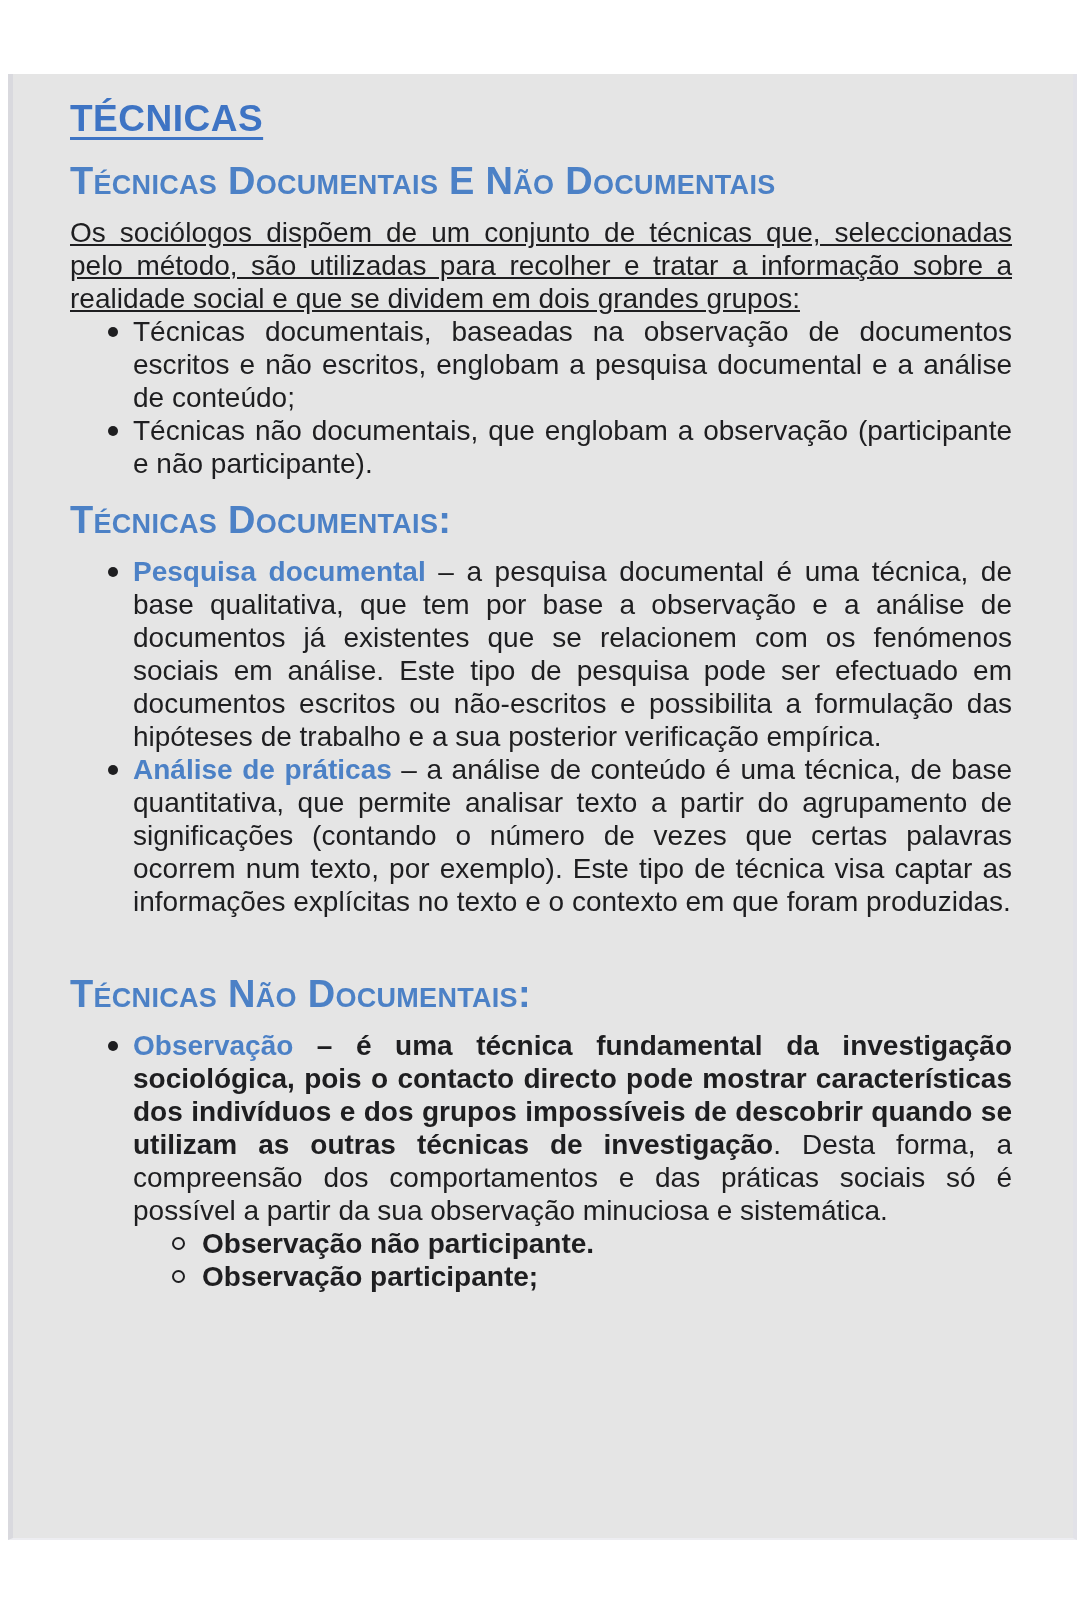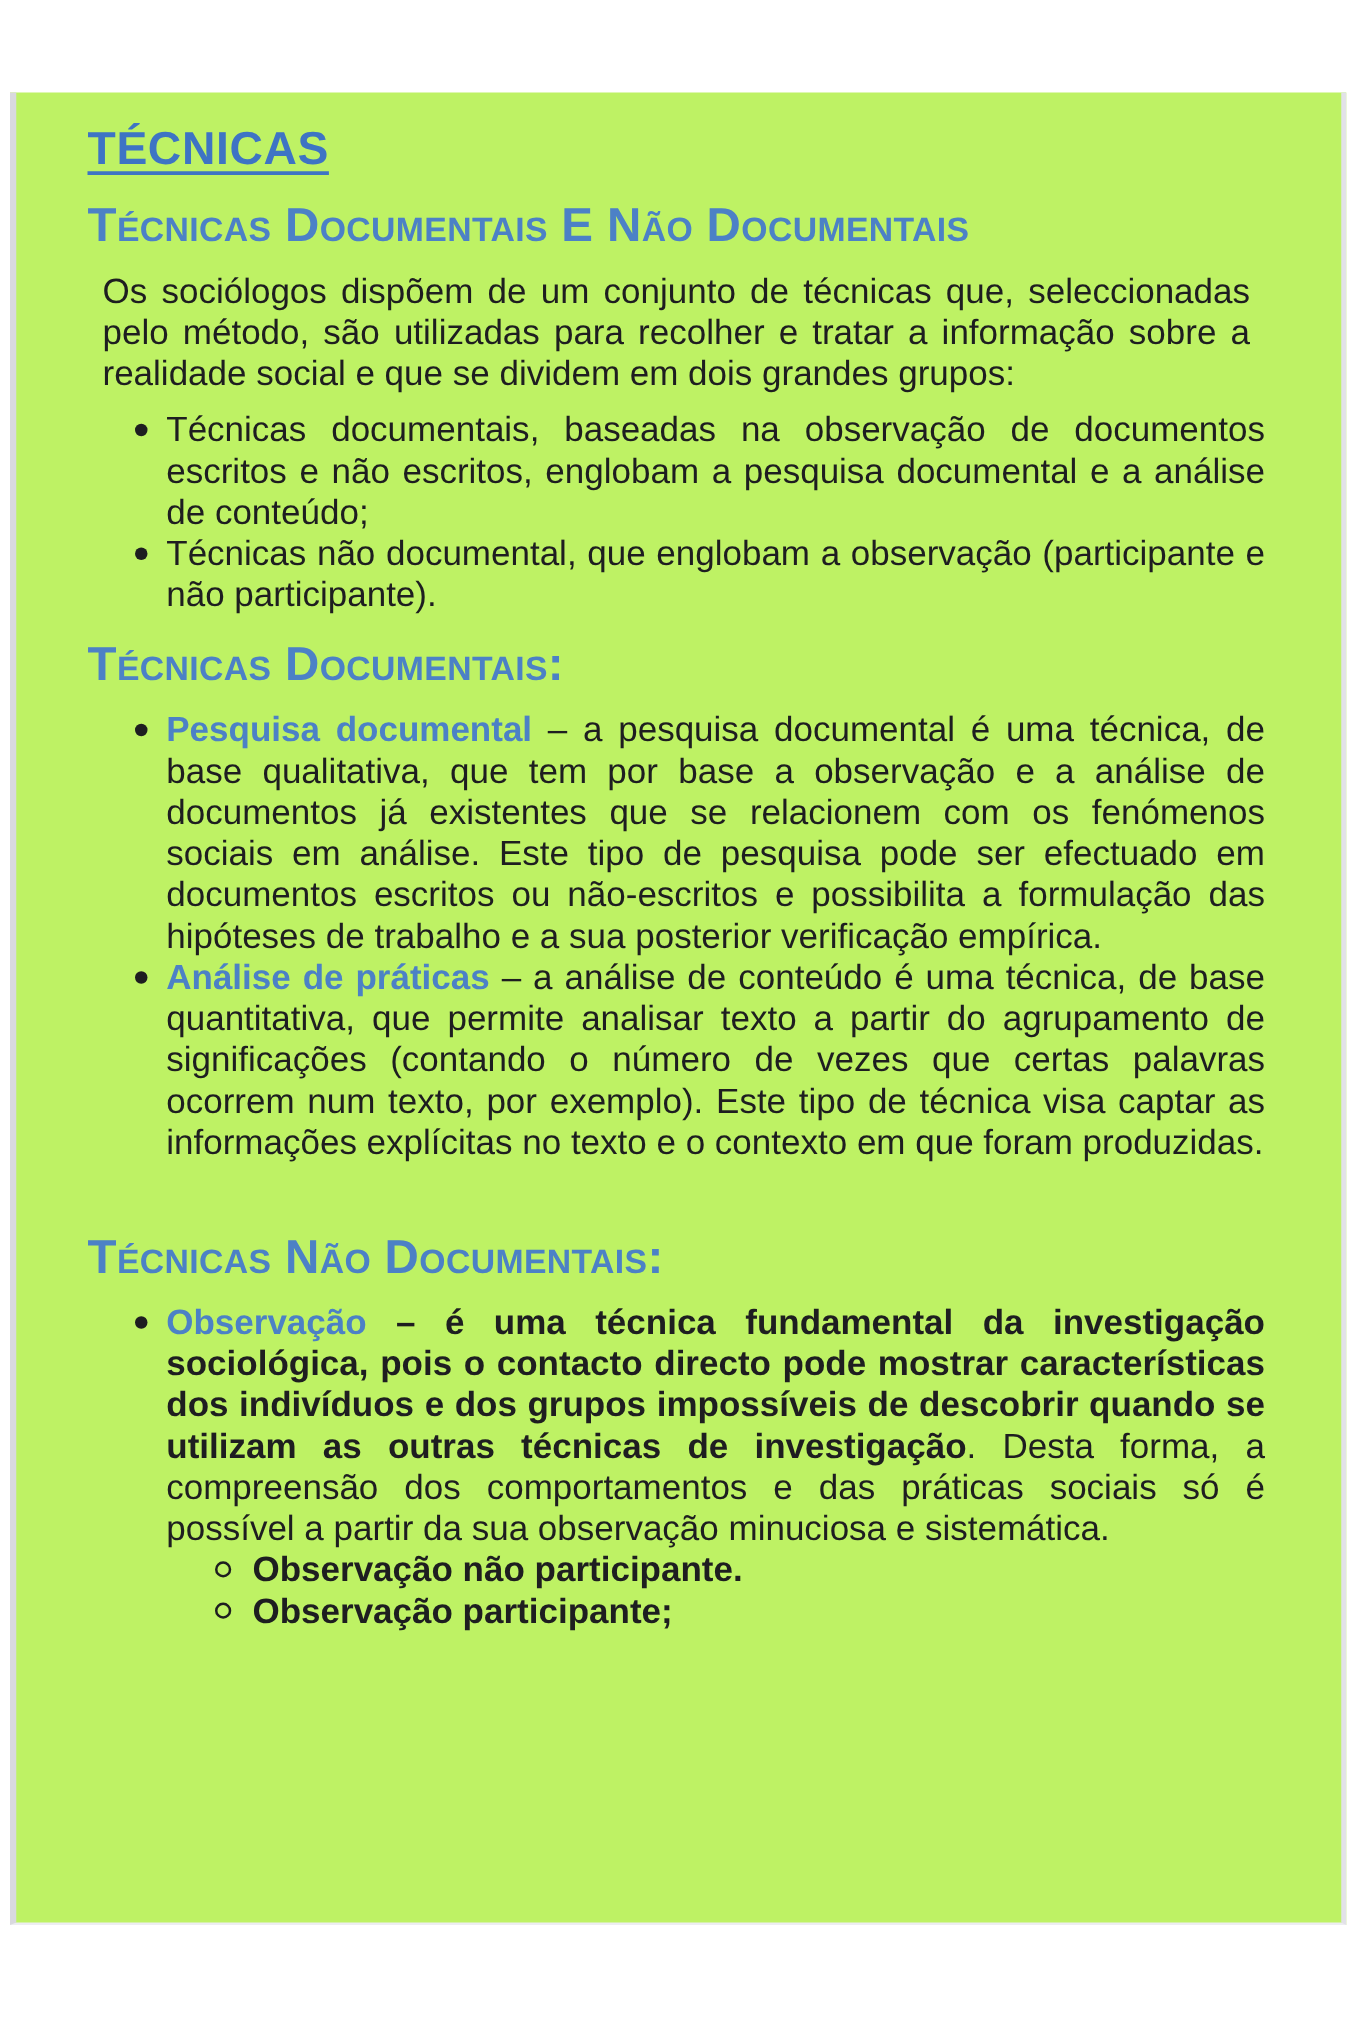--- a/index.html
+++ b/index.html
@@ -11,21 +11,21 @@
     overflow: hidden;
     font-family: "Liberation Sans", "DejaVu Sans", sans-serif;
   }
   .page {
     position: absolute;
     left: 8px;
     top: 74px;
     width: 1069px;
     height: 1466px;
     box-sizing: border-box;
-    background: #bef264;
+    background: #e5e5e5;
     border-left: 5px solid #d9d9de;
     border-right: 4px solid #e2e2e8;
     border-bottom: 2px solid #ededf1;
     padding: 24px 61px 0 57px;
   }
   .doc-title {
     margin: 0 0 23px 0;
     font-size: 37px;
     font-weight: 700;
     color: #3e74c4;
@@ -44,21 +44,21 @@
     line-height: 36px;
   }
   .mt-lg { margin-top: 22px; }
   .mt-xl { margin-top: 58px; }
   .body-text, .cont {
     font-size: 28px;
     line-height: 33px;
     color: #1e1e20;
     text-align: justify;
   }
-  p.body-text, p.cont { margin: 12px; }
+  p.body-text, p.cont { margin: 0; text-decoration: underline; }
   ul.l1 {
     list-style: none;
     margin: 0;
     padding: 0;
   }
   ul.l1 > li {
     position: relative;
     padding-left: 63px;
   }
   ul.l1 > li::before {
@@ -103,21 +103,21 @@
 
 <div class="page">
 
   <h1 class="doc-title">TÉCNICAS</h1>
 
   <section>
     <h2 class="sec-heading">Técnicas Documentais E Não Documentais</h2>
     <p class="body-text">Os sociólogos dispõem de um conjunto de técnicas que, seleccionadas pelo método, são utilizadas para recolher e tratar a informação sobre a realidade social e que se dividem em dois grandes grupos:</p>
     <ul class="l1 body-text">
       <li><span class="term-black">Técnicas documentais</span><span>, baseadas na observação de documentos escritos e não escritos, englobam a pesquisa documental e a análise de conteúdo;</span></li>
-      <li><span class="term-black">Técnicas não documental</span><span>, que englobam a observação (participante e não participante).</span></li>
+      <li><span class="term-black">Técnicas não documentais</span><span>, que englobam a observação (participante e não participante).</span></li>
     </ul>
   </section>
 
   <section>
     <h2 class="sec-heading mt-lg">Técnicas Documentais:</h2>
     <ul class="l1 body-text">
       <li><span class="term-blue">Pesquisa documental</span><span> – a pesquisa documental é uma técnica, de base qualitativa, que tem por base a observação e a análise de documentos já existentes que se relacionem com os fenómenos sociais em análise. Este tipo de pesquisa pode ser efectuado em documentos escritos ou não-escritos e possibilita a formulação das hipóteses de trabalho e a sua posterior verificação empírica.</span></li>
       <li><span class="term-blue">Análise de práticas</span><span> – a análise de conteúdo é uma técnica, de base quantitativa, que permite analisar texto a partir do agrupamento de significações (contando o número de vezes que certas palavras ocorrem num texto, por exemplo). Este tipo de técnica visa captar as informações explícitas no texto e o contexto em que foram produzidas.</span></li>
     </ul>
   </section>

